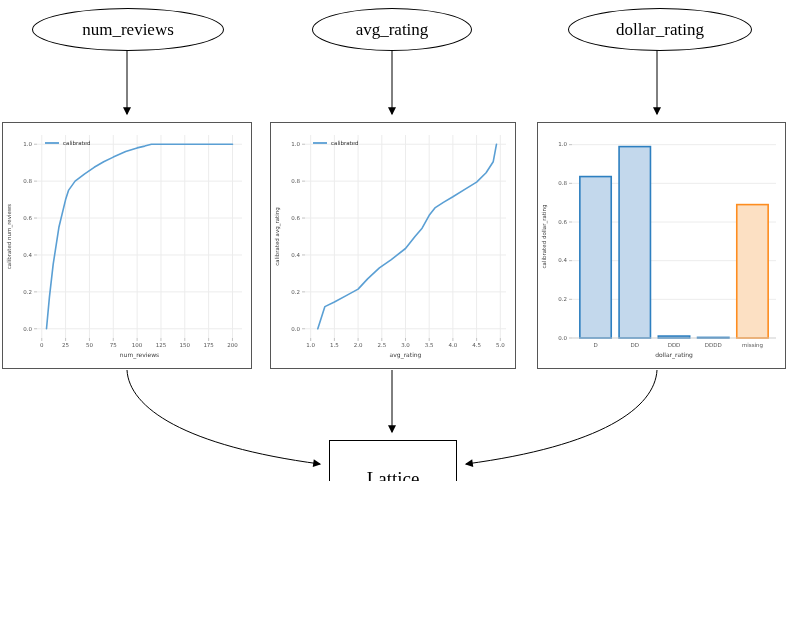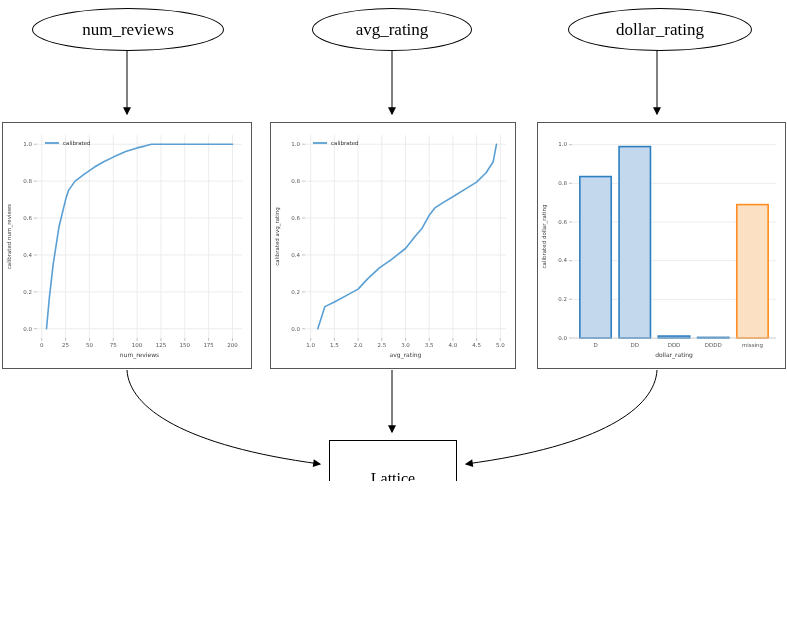--- a/index.html
+++ b/index.html
@@ -17,21 +17,21 @@
     color:#000;background:#fff;
     box-sizing:border-box;
   }
   .ellipse{
     border:1px solid #000;
     border-radius:50%;
     font-size:17px;
   }
   .rect{
     border:1px solid #000;
-    font-size:16px;
+    font-size:19px;
   }
   .plot-panel{
     position:absolute;
     box-sizing:border-box;
     border:1px solid #565656;
     background:#ffffff;
   }
   #edge-layer{position:absolute;left:0;top:0;width:787px;height:644px;}
   svg{display:block;}
   text{font-family:"DejaVu Sans",sans-serif;}

